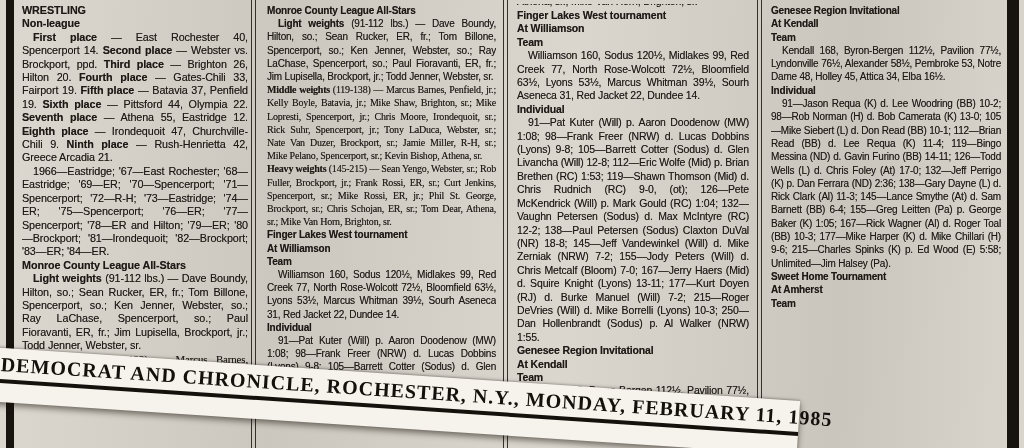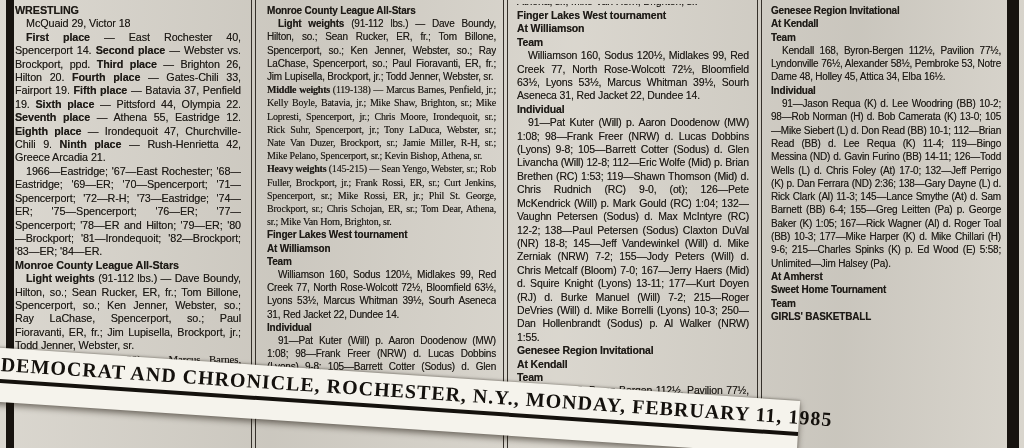--- a/index.html
+++ b/index.html
@@ -13,21 +13,21 @@
   }
   .edgebar{position:absolute;top:0;height:448px;background:#17130f;}
   .edgebar.left{left:6px;width:8px;}
   .edgebar.right{left:1007px;width:12px;}
   .divider{position:absolute;top:0;height:448px;width:3px;
     border-left:1.5px solid #35302a;border-right:1.5px solid #35302a;}
   .div1{left:251px;} .div2{left:503px;} .div3{left:757px;}
 
   .col{position:absolute;top:4px;height:444px;overflow:hidden;text-align:justify;
        text-shadow:0 0 .5px rgba(32,27,20,.55);}
-  .col1{left:15px;width:226px;font-size:10.8px;line-height:13.4px;letter-spacing:-.1px;}
+  .col1{left:22px;width:226px;font-size:10.8px;line-height:13.4px;letter-spacing:-.1px;}
   .col2{left:267px;width:229px;font-size:10px;line-height:13.2px;letter-spacing:-.2px;}
   .col3{left:517px;width:232px;font-size:10.5px;line-height:13.4px;letter-spacing:-.15px;}
   .col4{left:771px;width:230px;font-size:10px;line-height:13.3px;letter-spacing:-.2px;}
 
   .head{font-weight:bold;text-align:left;}
   .para{text-indent:11px;}
   .para0{text-indent:0;font-family:Liberation Serif, serif;}
   .topfrag{height:5px;overflow:hidden;text-indent:0;}
   .topfrag span{display:block;margin-top:-9px;}
 
@@ -49,21 +49,21 @@
 
 <div class="page">
   <div class="edgebar left"></div>
   <div class="edgebar right"></div>
   <div class="divider div1"></div>
   <div class="divider div2"></div>
   <div class="divider div3"></div>
 
   <div class="col col1">
       <div class="head">WRESTLING</div>
-      <div class="para">McQuaid 29, Victor 18</div>
+      <div class="head">Non-league</div>
       <div class="para"><b>First place</b> — East Rochester 40, Spencerport 14. <b>Second place</b> — Webster vs. Brockport, ppd. <b>Third place</b> — Brighton 26, Hilton 20. <b>Fourth place</b> — Gates-Chili 33, Fairport 19. <b>Fifth place</b> — Batavia 37, Penfield 19. <b>Sixth place</b> — Pittsford 44, Olympia 22. <b>Seventh place</b> — Athena 55, Eastridge 12. <b>Eighth place</b> — Irondequoit 47, Churchville-Chili 9. <b>Ninth place</b> — Rush-Henrietta 42, Greece Arcadia 21.</div>
       <div class="para">1966—Eastridge; '67—East Rochester; '68—Eastridge; '69—ER; '70—Spencerport; '71—Spencerport; '72—R-H; '73—Eastridge; '74—ER; '75—Spencerport; '76—ER; '77—Spencerport; '78—ER and Hilton; '79—ER; '80—Brockport; '81—Irondequoit; '82—Brockport; '83—ER; '84—ER.</div>
       <div class="head">Monroe County League All-Stars</div>
       <div class="para"><b>Light weights</b> (91-112 lbs.) — Dave Boundy, Hilton, so.; Sean Rucker, ER, fr.; Tom Billone, Spencerport, so.; Ken Jenner, Webster, so.; Ray LaChase, Spencerport, so.; Paul Fioravanti, ER, fr.; Jim Lupisella, Brockport, jr.; Todd Jenner, Webster, sr.</div>
       <div class="para0"><b>Middle weights</b> (119-138) — Marcus Barnes, Penfield, jr.; Kelly Boyle, Batavia, jr.;</div>
     </div>
     <div class="col col2">
       <div class="head">Monroe County League All-Stars</div>
       <div class="para"><b>Light weights</b> (91-112 lbs.) — Dave Boundy, Hilton, so.; Sean Rucker, ER, fr.; Tom Billone, Spencerport, so.; Ken Jenner, Webster, so.; Ray LaChase, Spencerport, so.; Paul Fioravanti, ER, fr.; Jim Lupisella, Brockport, jr.; Todd Jenner, Webster, sr.</div>
       <div class="para0"><b>Middle weights</b> (119-138) — Marcus Barnes, Penfield, jr.; Kelly Boyle, Batavia, jr.; Mike Shaw, Brighton, sr.; Mike Lopresti, Spencerport, jr.; Chris Moore, Irondequoit, sr.; Rick Suhr, Spencerport, jr.; Tony LaDuca, Webster, sr.; Nate Van Duzer, Brockport, sr.; Jamie Miller, R-H, sr.; Mike Pelano, Spencerport, sr.; Kevin Bishop, Athena, sr.</div>
@@ -90,22 +90,21 @@
       <div class="head">Team</div>
       <div class="para">Kendall 168, Byron-Bergen 112½, Pavilion 77½, Lyndonville 76½, Alexander 58½, Pembroke 53, Notre Dame 48, Holley 45, Attica 34, Elba 16½.</div>
     </div>
     <div class="col col4">
       <div class="head">Genesee Region Invitational</div>
       <div class="head">At Kendall</div>
       <div class="head">Team</div>
       <div class="para">Kendall 168, Byron-Bergen 112½, Pavilion 77½, Lyndonville 76½, Alexander 58½, Pembroke 53, Notre Dame 48, Holley 45, Attica 34, Elba 16½.</div>
       <div class="head">Individual</div>
       <div class="para">91—Jason Requa (K) d. Lee Woodring (BB) 10-2; 98—Rob Norman (H) d. Bob Camerata (K) 13-0; 105—Mike Siebert (L) d. Don Read (BB) 10-1; 112—Brian Read (BB) d. Lee Requa (K) 11-4; 119—Bingo Messina (ND) d. Gavin Furino (BB) 14-11; 126—Todd Wells (L) d. Chris Foley (At) 17-0; 132—Jeff Perrigo (K) p. Dan Ferrara (ND) 2:36; 138—Gary Dayne (L) d. Rick Clark (Al) 11-3; 145—Lance Smythe (At) d. Sam Barnett (BB) 6-4; 155—Greg Leitten (Pa) p. George Baker (K) 1:05; 167—Rick Wagner (Al) d. Roger Toal (BB) 10-3; 177—Mike Harper (K) d. Mike Chillari (H) 9-6; 215—Charles Spinks (K) p. Ed Wood (E) 5:58; Unlimited—Jim Halsey (Pa).</div>
+      <div class="head">Sweet Home Tournament</div>
       <div class="head">At Amherst</div>
-      <div class="head">Sweet Home Tournament</div>
       <div class="head">Team</div>
-      <div class="head">GIRLS' BASKETBALL</div>
     </div>
     <div class="banner">
     <div class="banner-text">DEMOCRAT AND CHRONICLE, ROCHESTER, N.Y., MONDAY, FEBRUARY 11, 1985</div>
     <div class="banner-rule"></div>
   </div>
 </div>
 
 </body></html>

